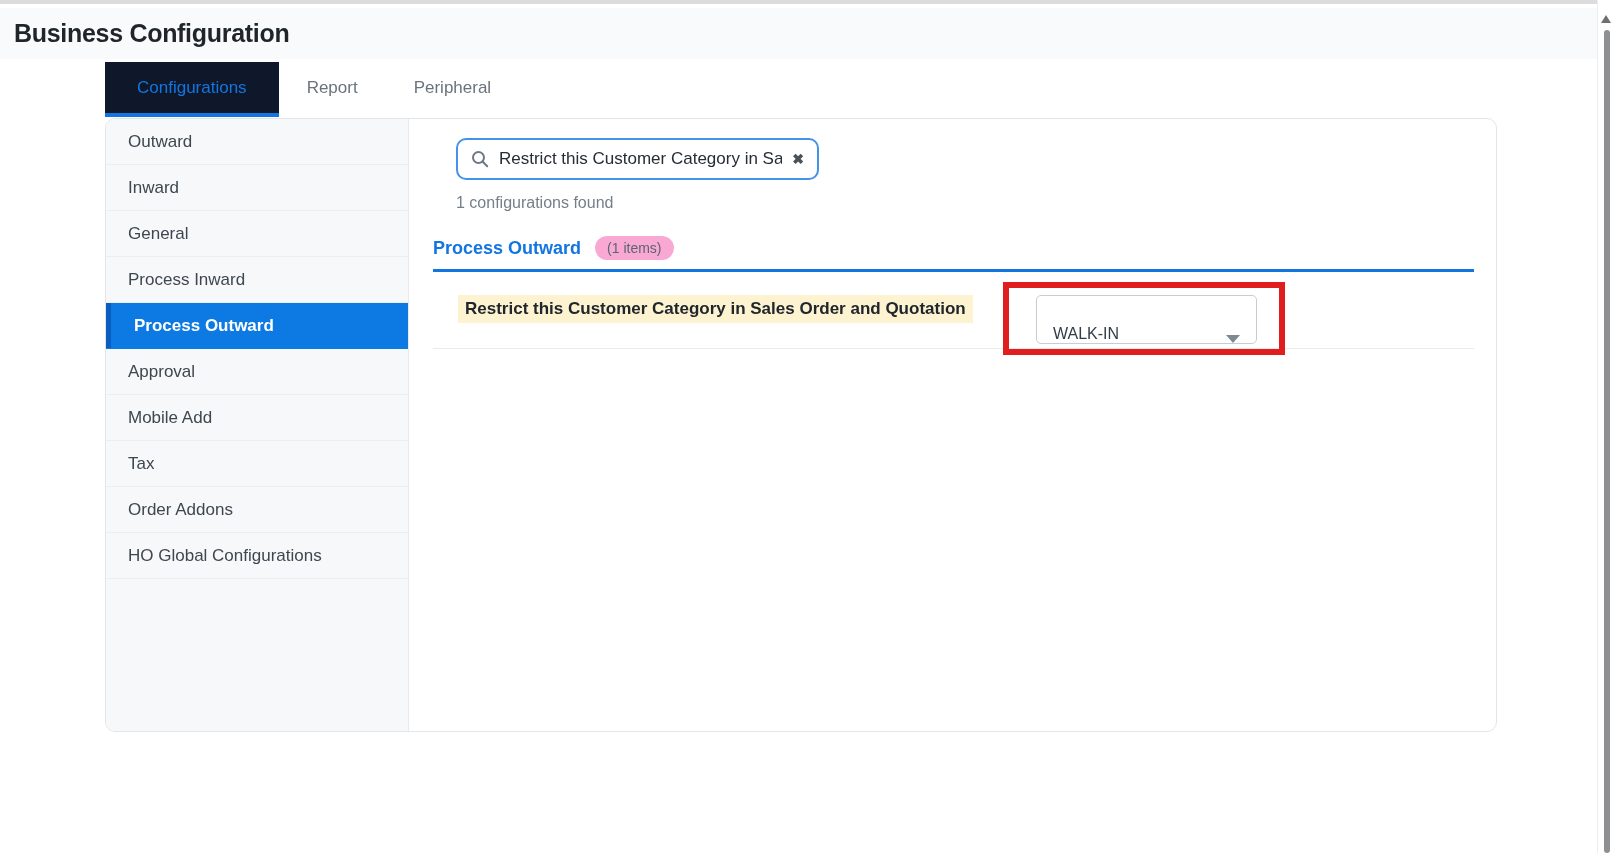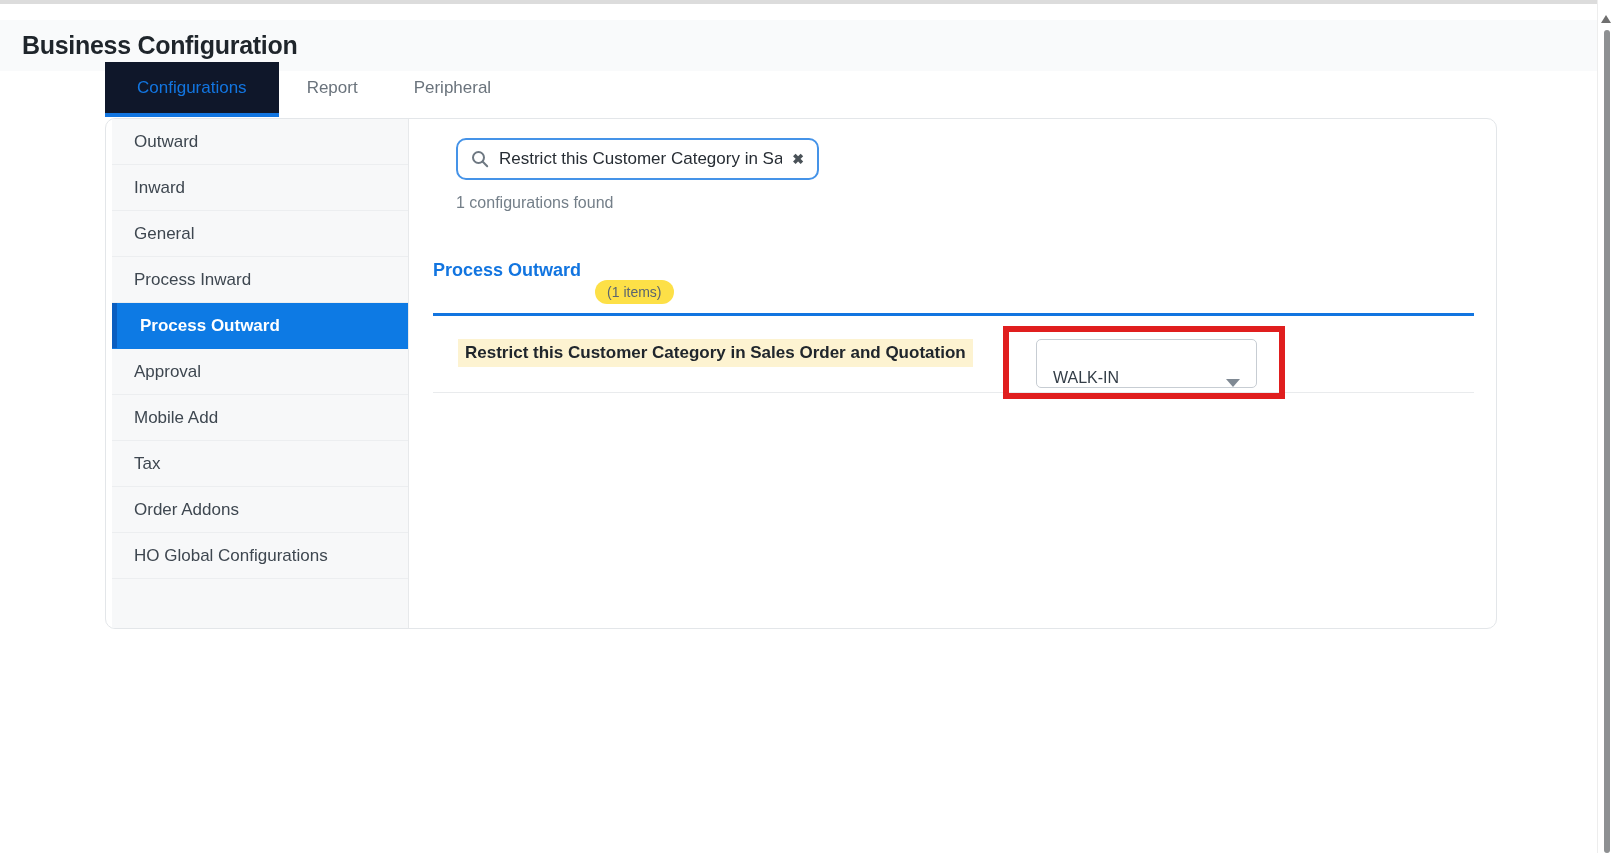--- a/index.html
+++ b/index.html
@@ -9,40 +9,40 @@
     background: #ffffff;
     font-family: "Liberation Sans", sans-serif;
     overflow: hidden;
   }
 
   
   .top-strip { position: absolute; top: 0; left: 0; width: 1612px; height: 4px; background: #dcdcdc; }
 
   
   .header {
-    position: absolute; top: 20px; left: 0; width: 1597px; height: 51px;
-    background: #f9fafb; display: flex; align-items: center; padding-left: 22px;
+    position: absolute; top: 8px; left: 0; width: 1597px; height: 51px;
+    background: #f9fafb; display: flex; align-items: center; padding-left: 14px;
   }
   .page-title { font-size: 25px; font-weight: bold; color: #1f252b; letter-spacing: -0.3px; }
 
   
   .tabs { position: absolute; left: 105px; top: 62px; height: 55px; display: flex; align-items: stretch; }
   .tab {
     display: flex; align-items: center; justify-content: center;
     padding: 0 32px; font-size: 17px; color: #6a737c; cursor: default;
     border-bottom: 4px solid transparent;
   }
   .tab.active { background: #0f172a; color: #1275e0; border-bottom-color: #1275e0; }
   .tab.plain { padding: 0 28px; }
 
   
   .card {
-    position: absolute; left: 105px; top: 118px; width: 1392px; height: 511px;
+    position: absolute; left: 105px; top: 118px; width: 1392px; height: 614px;
     background: #ffffff; border: 1px solid #e3e6e9; border-radius: 10px;
-    display: flex; overflow: hidden; padding-left: 6px;
+    display: flex; overflow: hidden;
   }
 
   
   .sidebar { width: 305px; background: #f7f8f9; border-right: 1px solid #e7e9eb; }
   .side-item {
     height: 46px; display: flex; align-items: center; padding-left: 22px;
     font-size: 17px; color: #3e4750; border-bottom: 1px solid #eceef0; background: #f7f8f9;
   }
   .side-item.selected {
     background: #0d7ae4; color: #ffffff; border-bottom-color: #0d7ae4;
@@ -64,22 +64,22 @@
     white-space: nowrap; overflow: hidden; text-overflow: clip;
   }
   .search-clear { font-size: 14px; font-weight: bold; color: #4a5258; cursor: pointer; line-height: 1; }
   .search-glyph { flex: 0 0 auto; display: flex; }
 
   .results { margin: 14px 0 0 23px; color: #747f89; font-size: 16px; }
 
   .section-head { margin-top: 24px; display: flex; align-items: center; gap: 14px; }
   .section-title { color: #1275e0; font-weight: bold; font-size: 18px; }
   .badge {
-    background: #fde047; color: #5b656f; font-size: 14px;
-    padding: 4px 12px; border-radius: 13px; margin-top: 44px;
+    background: #f9a8d4; color: #5b656f; font-size: 14px;
+    padding: 4px 12px; border-radius: 13px;
   }
   .section-rule { margin-top: 9px; width: 1041px; border-bottom: 3px solid #1275e0; }
 
   .config-row { position: relative; width: 1041px; height: 77px; border-bottom: 1px solid #e9ebed; }
   .config-label {
     position: absolute; left: 25px; top: 23px;
     background: #fdf3d1; padding: 4px 7px;
     font-weight: bold; font-size: 17px; color: #20262c; white-space: nowrap;
   }
   .dropdown {

